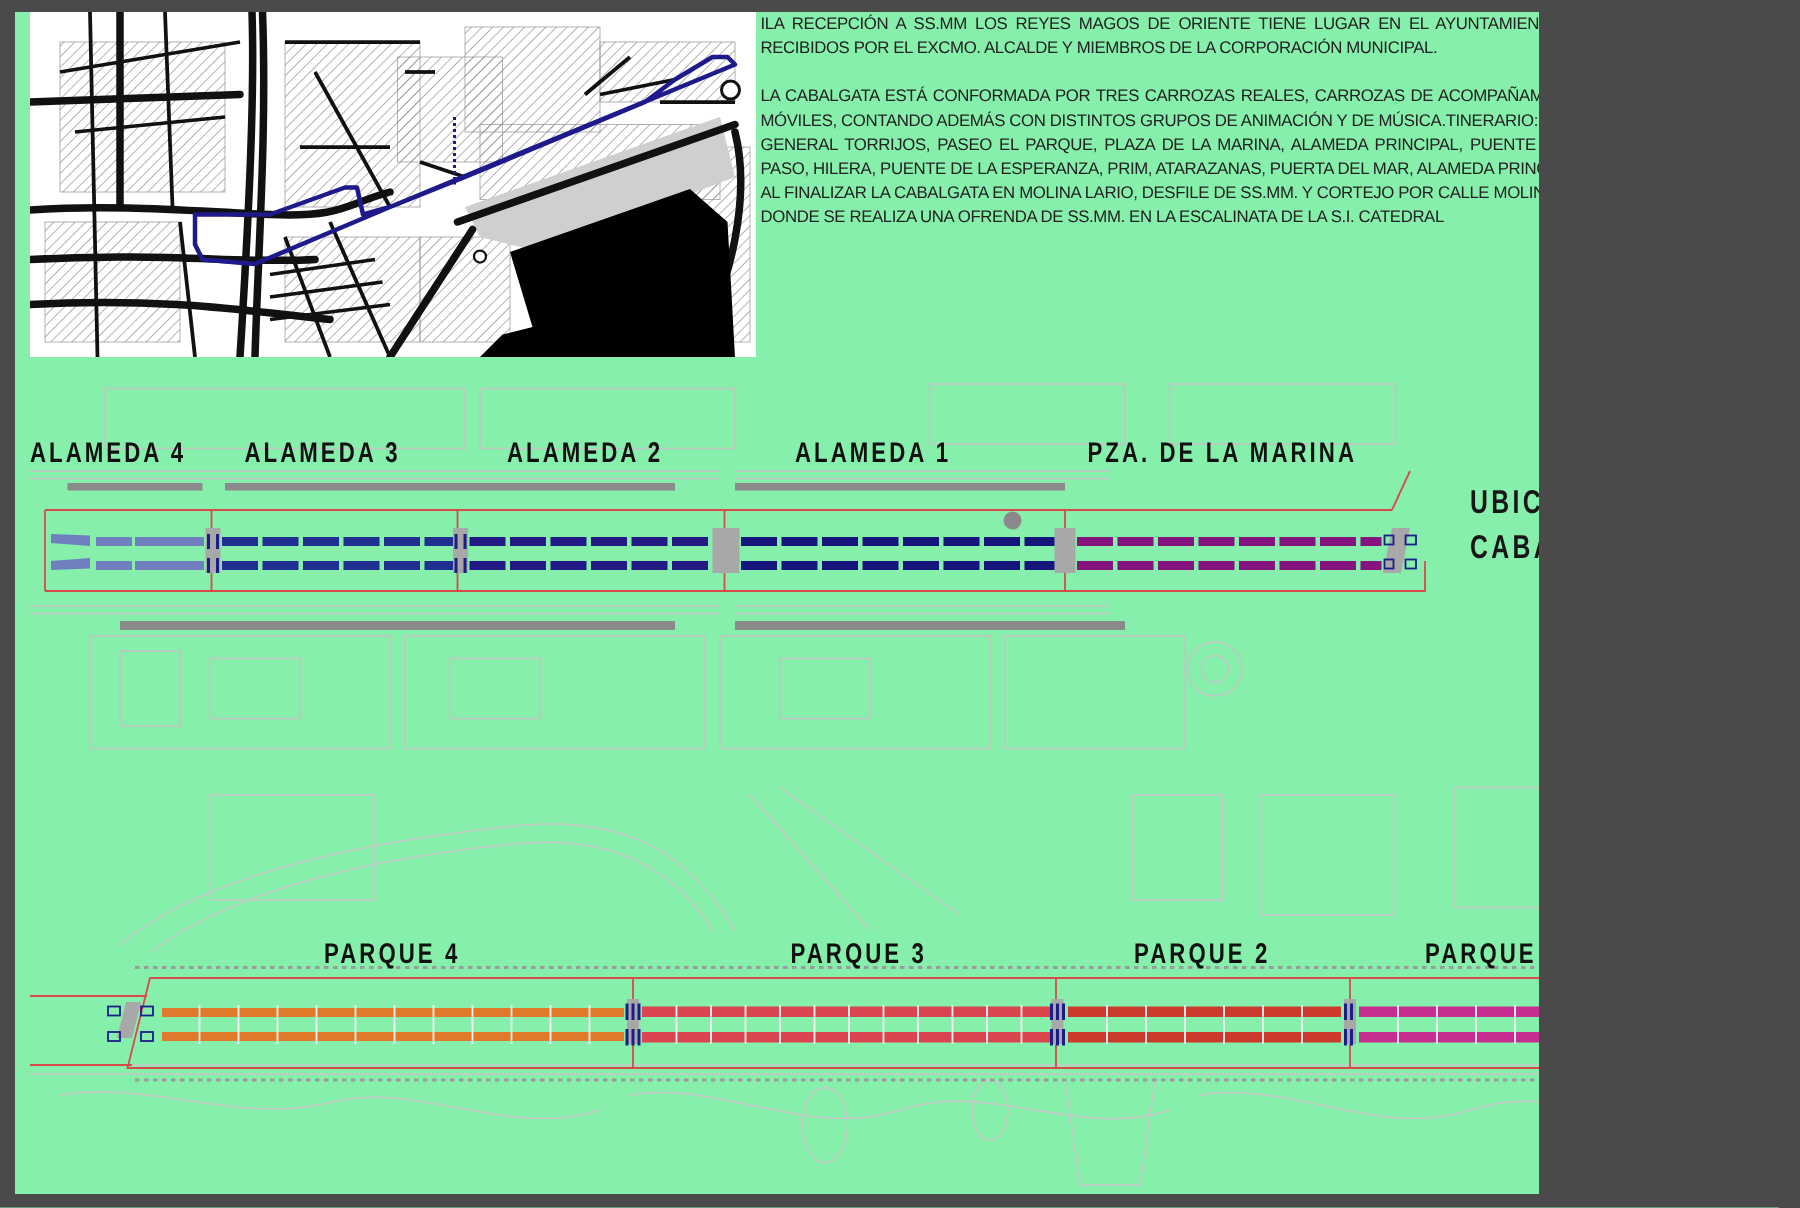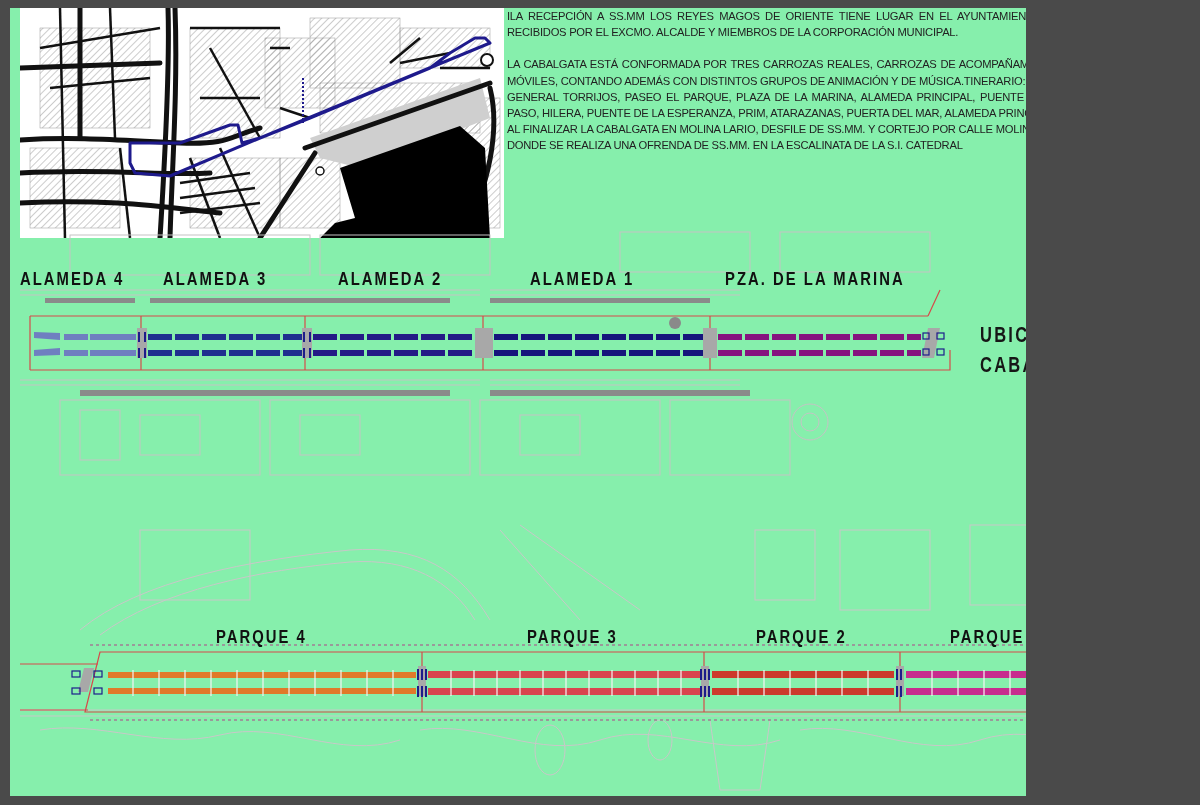--- a/index.html
+++ b/index.html
@@ -85,21 +85,21 @@
         <path d="M283,70 L283,115" stroke-dasharray="2,2" stroke-width="2"></path>
       </g>
     </svg>
   </div>
 
   <div class="intro">
     <p>ILA RECEPCIÓN A SS.MM LOS REYES MAGOS DE ORIENTE TIENE LUGAR EN EL AYUNTAMIENTO DE MÁLAGA DONDE SON RECIBIDOS POR EL EXCMO. ALCALDE Y MIEMBROS DE LA CORPORACIÓN MUNICIPAL.</p>
     <p>LA CABALGATA ESTÁ CONFORMADA POR TRES CARROZAS REALES, CARROZAS DE ACOMPAÑAMIENTO Y OTROS ELEMENTOS MÓVILES, CONTANDO ADEMÁS CON DISTINTOS GRUPOS DE ANIMACIÓN Y DE MÚSICA.TINERARIO: AVDA. DE CERVANTES, PLAZA GENERAL TORRIJOS, PASEO EL PARQUE, PLAZA DE LA MARINA, ALAMEDA PRINCIPAL, PUENTE DE TETUÁN, NAZARENO DEL PASO, HILERA, PUENTE DE LA ESPERANZA, PRIM, ATARAZANAS, PUERTA DEL MAR, ALAMEDA PRINCIPAL, PLAZA DE LA MARINA, Y AL FINALIZAR LA CABALGATA EN MOLINA LARIO, DESFILE DE SS.MM. Y CORTEJO POR CALLE MOLINA LARIO HACIA LA CATEDRAL, DONDE SE REALIZA UNA OFRENDA DE SS.MM. EN LA ESCALINATA DE LA S.I. CATEDRAL</p>
   </div>
 
-  <div class="plan" style="top:222px;height:250px;">
+  <div class="plan" style="top:246px;height:250px;">
     <svg width="940" height="250" viewBox="0 0 940 250">
 
       <g stroke="#c4c4c4" fill="none" stroke-width="1">
         <rect x="50" y="5" width="240" height="40"></rect>
           <rect x="300" y="5" width="170" height="40"></rect>
         <rect x="600" y="2" width="130" height="40"></rect>
           <rect x="760" y="2" width="150" height="40"></rect>
         <rect x="40" y="170" width="200" height="75"></rect>
           <rect x="250" y="170" width="200" height="75"></rect>
         <rect x="460" y="170" width="180" height="75"></rect>

